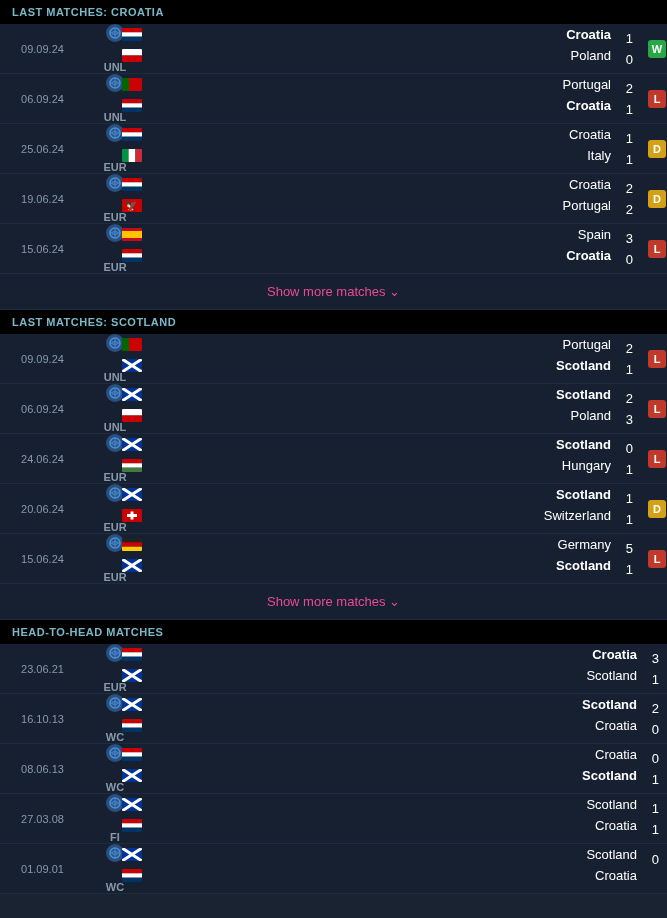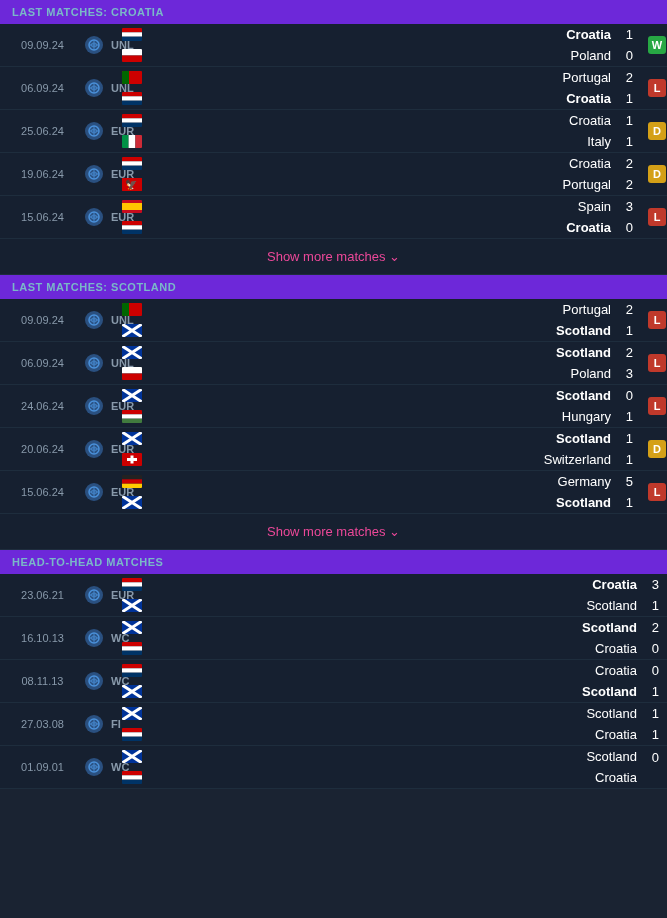--- a/index.html
+++ b/index.html
@@ -5,21 +5,21 @@
     * { margin: 0; padding: 0; box-sizing: border-box; }
     body {
       background: #1a2332;
       color: #fff;
       font-family: Arial, sans-serif;
       font-size: 13px;
       width: 667px;
     }
 
     .section-header {
-      background: #6d28d9;
+      background: #000000;
       color: #7ab8c8;
       font-size: 11px;
       font-weight: bold;
       padding: 6px 12px;
       letter-spacing: 0.5px;
       text-transform: uppercase;
     }
 
     .match-group {
       background: #162030;
@@ -31,21 +31,22 @@
       color: #8899aa;
       flex-shrink: 0;
       text-align: center;
     }
 
     .comp-col {
       display: flex;
       align-items: center;
       width: 60px;
       flex-shrink: 0;
-      gap: 8px;
+      gap: 19px;
+      flex-direction: column;
     }
 
     .comp-icon {
       width: 18px;
       height: 18px;
       border-radius: 50%;
       background: #2a5080;
       display: flex;
       align-items: center;
       justify-content: center;
@@ -663,21 +664,21 @@
             <span class="team-name">Croatia</span>
           </div>
         </div>
         <div class="pair-scores">
           <div class="score-val">2</div>
           <div class="score-val">0</div>
         </div>
       </div>
       <div class="pair-wrapper">
         <div class="pair-left">
-          <div class="date-col">08.11.13</div>
+          <div class="date-col">08.06.13</div>
           <div class="comp-col">
             <div class="comp-icon">
               <svg width="12" height="12" viewBox="0 0 12 12">
                 <circle cx="6" cy="6" r="5" stroke="#4a90d9" stroke-width="1.5" fill="none"></circle>
                 <path d="M3 6 C3 3.5 9 3.5 9 6 C9 8.5 3 8.5 3 6Z" stroke="#4a90d9" stroke-width="0.8" fill="none"></path>
                 <line x1="6" y1="1" x2="6" y2="11" stroke="#4a90d9" stroke-width="0.8"></line>
                 <line x1="1" y1="6" x2="11" y2="6" stroke="#4a90d9" stroke-width="0.8"></line>
               </svg>
             </div>
             <span class="comp-label">WC</span>

